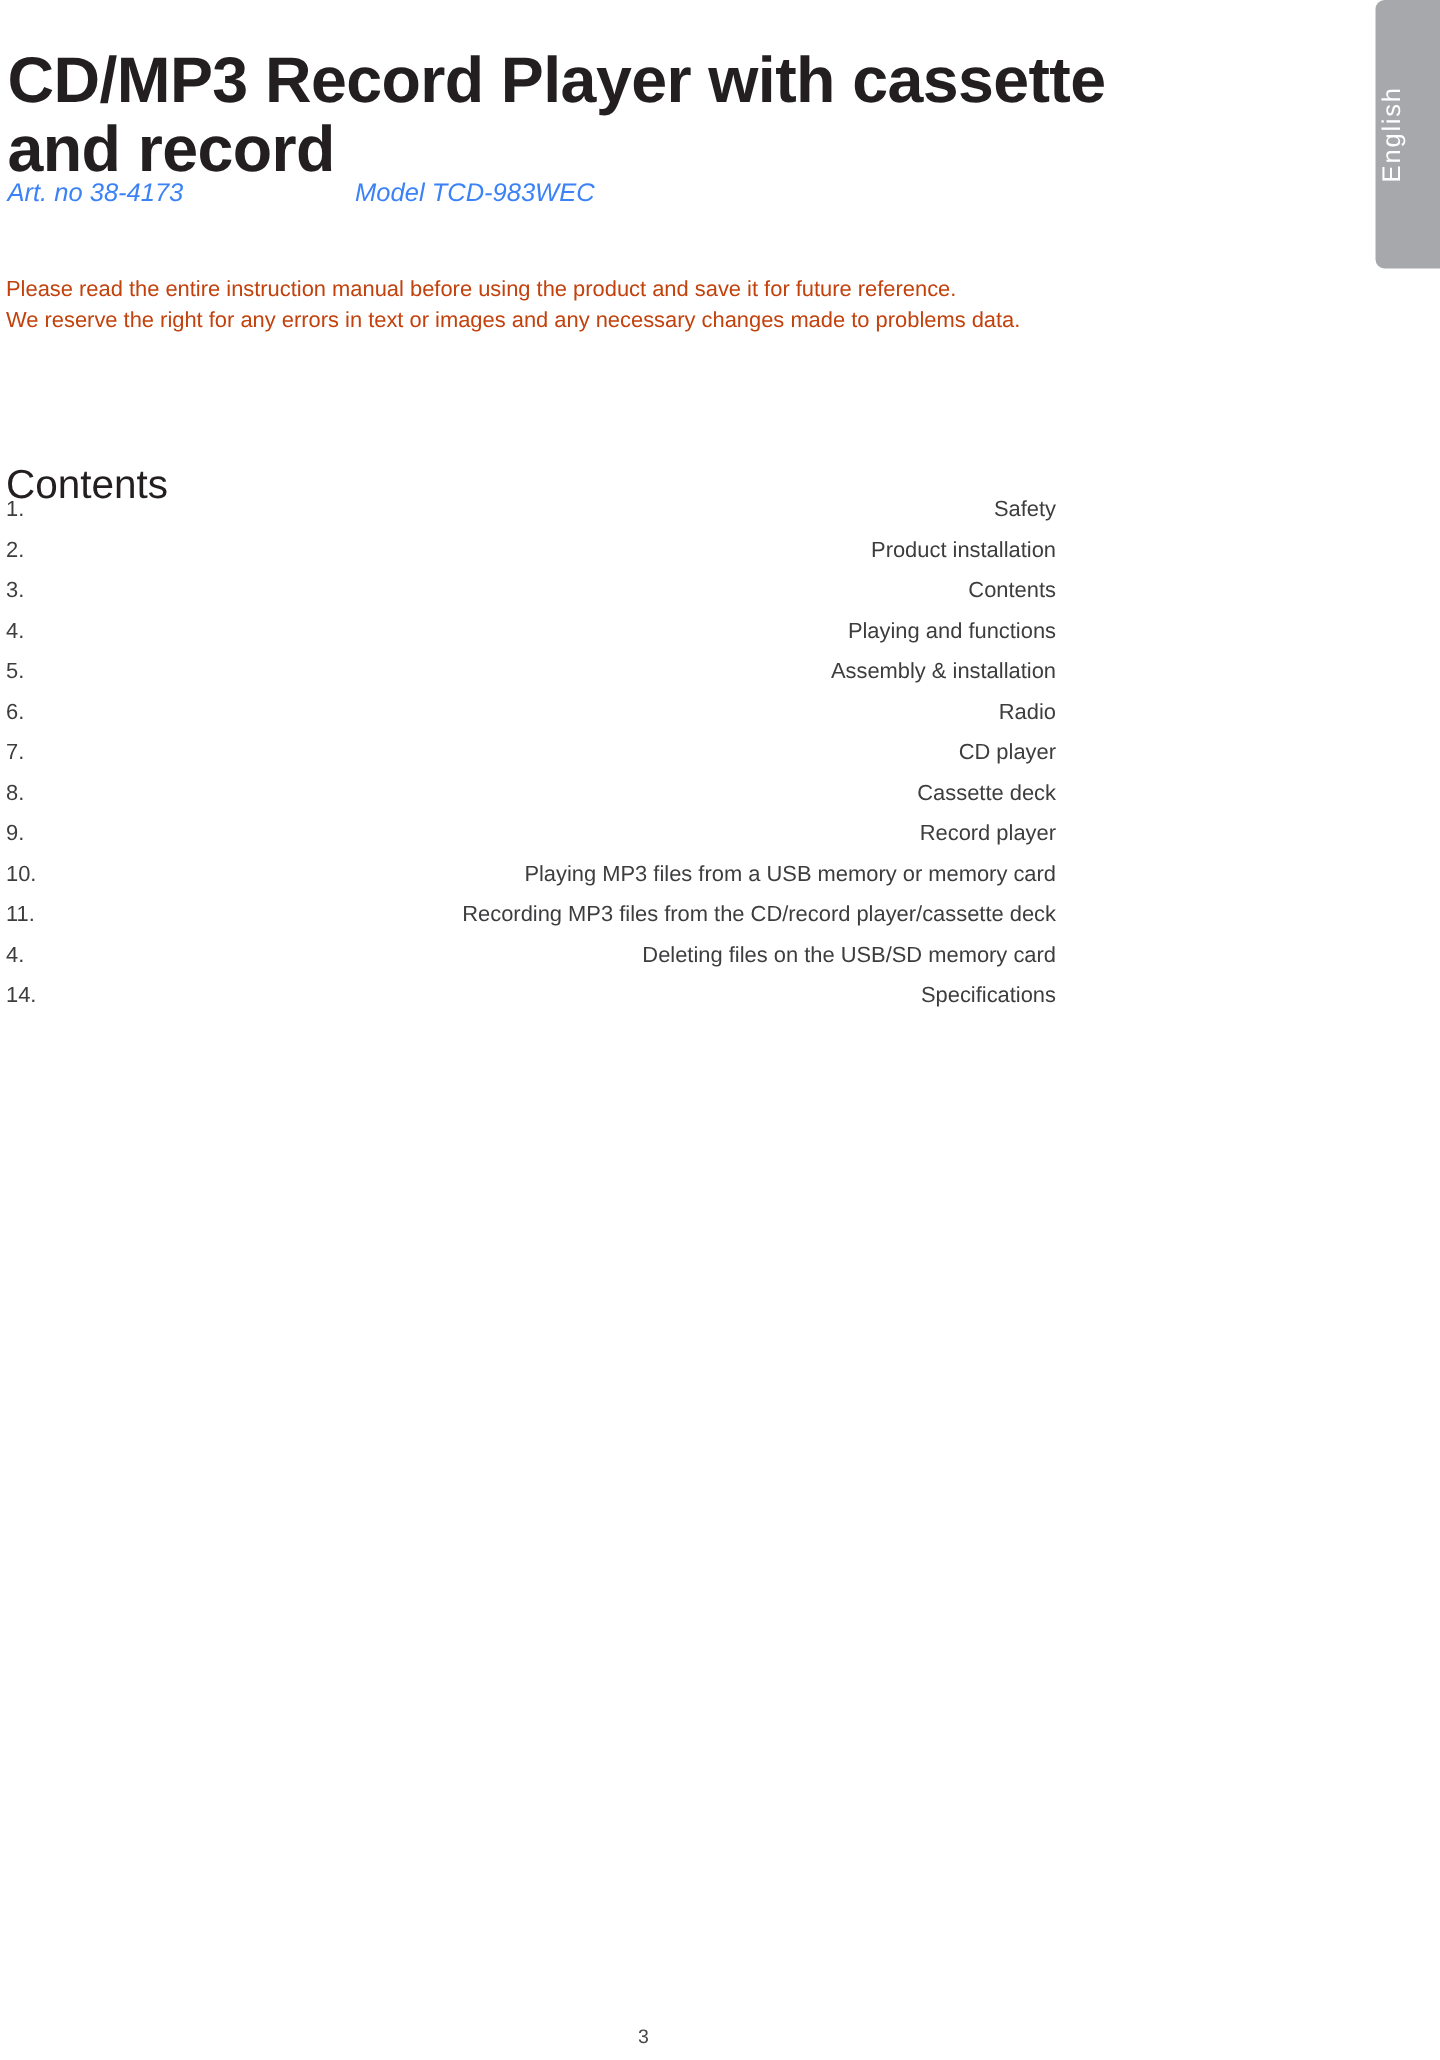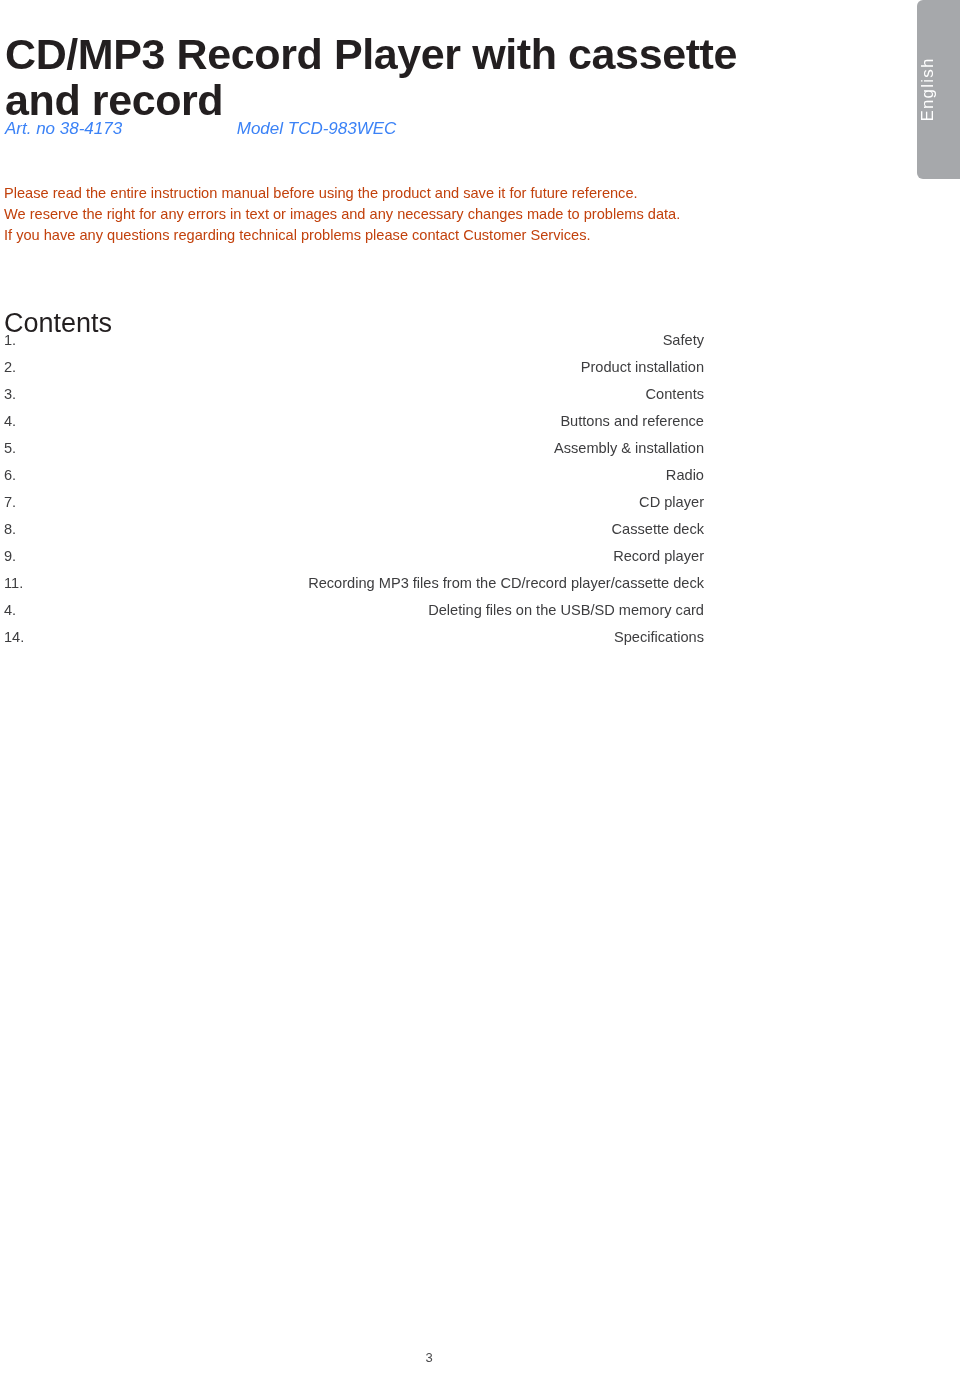--- a/index.html
+++ b/index.html
@@ -169,41 +169,40 @@
   </h1>
 
   <div class="artline">
     <span class="art-no">Art. no 38-4173</span>
     <span class="model">Model TCD-983WEC</span>
   </div>
 
   <div class="intro">
     <span>Please read the entire instruction manual before using the product and save it for future reference.</span>
     <span>We reserve the right for any errors in text or images and any necessary changes made to problems data.</span>
-    <span>If you have any questions regarding technical problems please contact Customer Services.</span>
   </div>
 
   <h2 class="contents-heading">Contents</h2>
 
   <ul class="toc" id="toc-list">
       <li>
         <span class="num">1.</span>
         <span class="label">Safety</span>
       </li>
       <li>
         <span class="num">2.</span>
         <span class="label">Product installation</span>
       </li>
       <li>
         <span class="num">3.</span>
         <span class="label">Contents</span>
       </li>
       <li>
         <span class="num">4.</span>
-        <span class="label">Buttons and reference</span>
+        <span class="label">Playing and functions</span>
       </li>
       <li>
         <span class="num">5.</span>
         <span class="label">Assembly &amp; installation</span>
       </li>
       <li>
         <span class="num">6.</span>
         <span class="label">Radio</span>
       </li>
       <li>
@@ -212,20 +211,24 @@
       </li>
       <li>
         <span class="num">8.</span>
         <span class="label">Cassette deck</span>
       </li>
       <li>
         <span class="num">9.</span>
         <span class="label">Record player</span>
       </li>
       <li>
+        <span class="num">10.</span>
+        <span class="label">Playing MP3 files from a USB memory or memory card</span>
+      </li>
+      <li>
         <span class="num">11.</span>
         <span class="label">Recording MP3 files from the CD/record player/cassette deck</span>
       </li>
       <li>
         <span class="num">4.</span>
         <span class="label">Deleting files on the USB/SD memory card</span>
       </li>
       <li>
         <span class="num">14.</span>
         <span class="label">Specifications</span>

